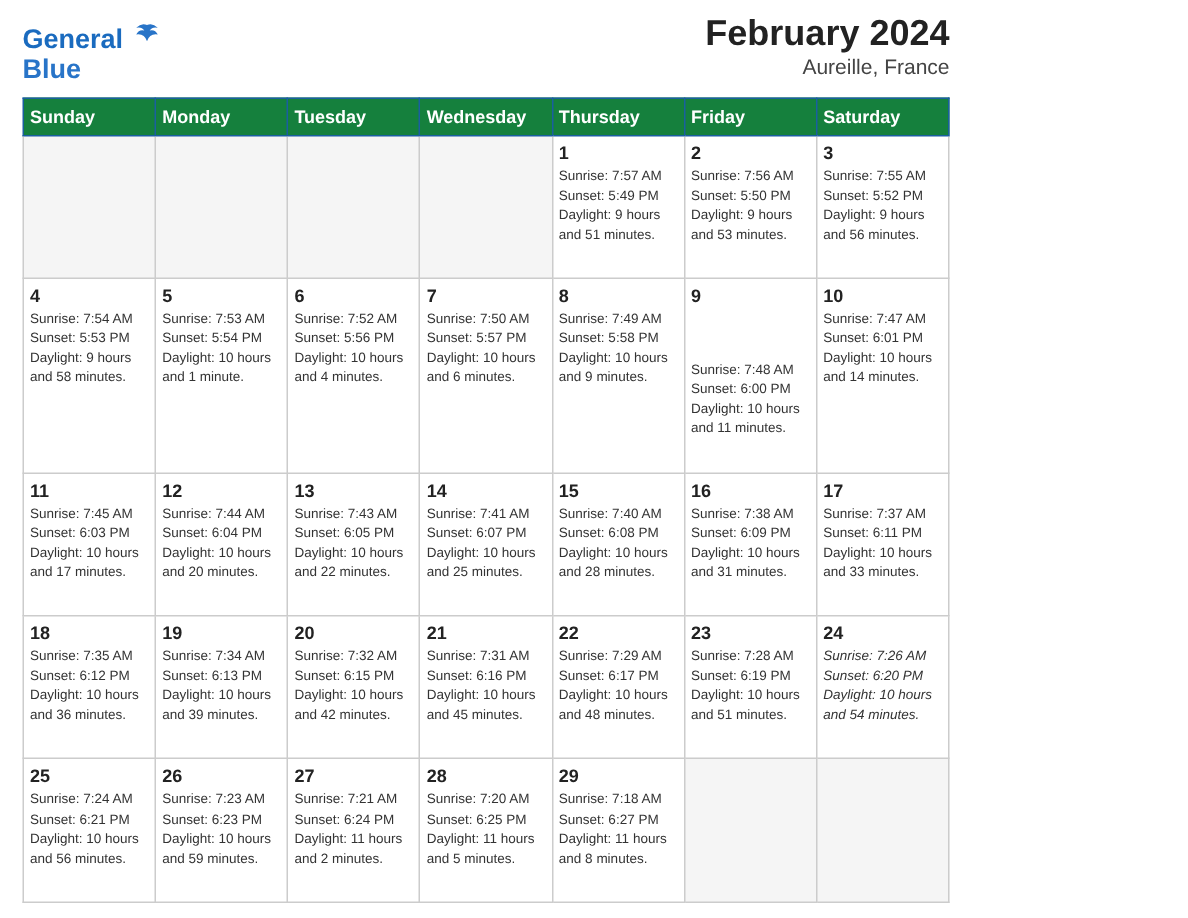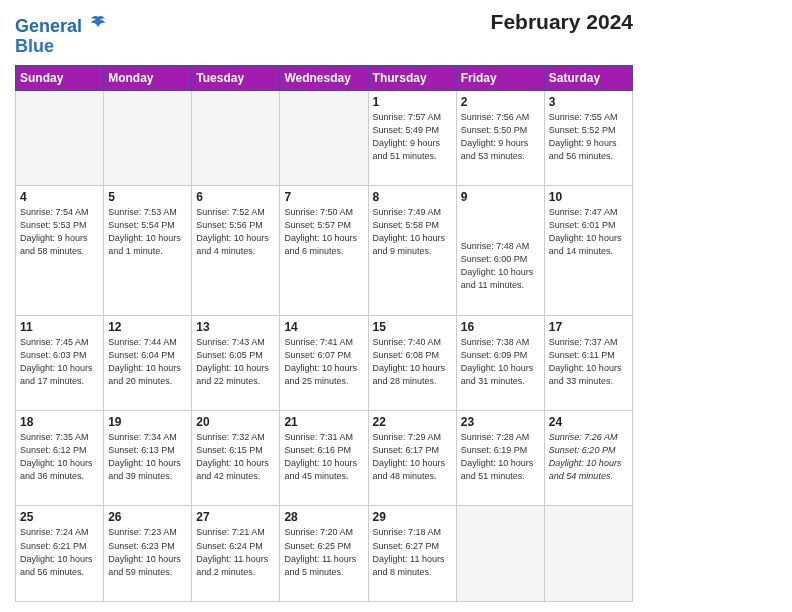--- a/index.html
+++ b/index.html
@@ -39,38 +39,38 @@
     }
     .logo-icon {
       width: 18px;
       height: 18px;
       margin-left: 2px;
     }
     .title-section {
       text-align: right;
     }
     .main-title {
-      font-size: 21px;
+      font-size: 24px;
       font-weight: bold;
       color: #222;
       line-height: 1.1;
     }
     .subtitle {
       font-size: 14px;
       color: #444;
     }
     .calendar {
       flex: 1;
       border: 1px solid #ccc;
       border-collapse: collapse;
       width: 100%;
       table-layout: fixed;
     }
     .calendar th {
-      background: #a21caf;
+      background: #15803d;
       color: #fff;
       font-size: 12px;
       font-weight: bold;
       padding: 5px 4px;
       text-align: left;
       border: 1px solid #1a5fa0;
       margin-left: 30px;
     }
     .calendar td {
       border: 1px solid #ccc;
@@ -112,20 +112,21 @@
             <path d="M10 2 Q14 0 18 4 Q14 3 12 6 Q16 5 18 9 Q12 8 10 14 Q8 8 2 9 Q4 5 8 6 Q6 3 2 4 Q6 0 10 2Z" fill="#2874c8"></path>
           </svg>
         </div>
         <div class="logo-text">
           <span style="color:#2874c8; font-size:18px; font-weight:bold;">Blue</span>
         </div>
       </div>
     </div>
     <div class="title-section">
       <div class="main-title">February 2024</div>
+      <div class="subtitle">Aureille, France</div>
     </div>
   </div>
 
   <table class="calendar">
     <thead>
       <tr>
       <th>Sunday</th>
           <th>Monday</th>
           <th>Tuesday</th>
           <th>Wednesday</th>

